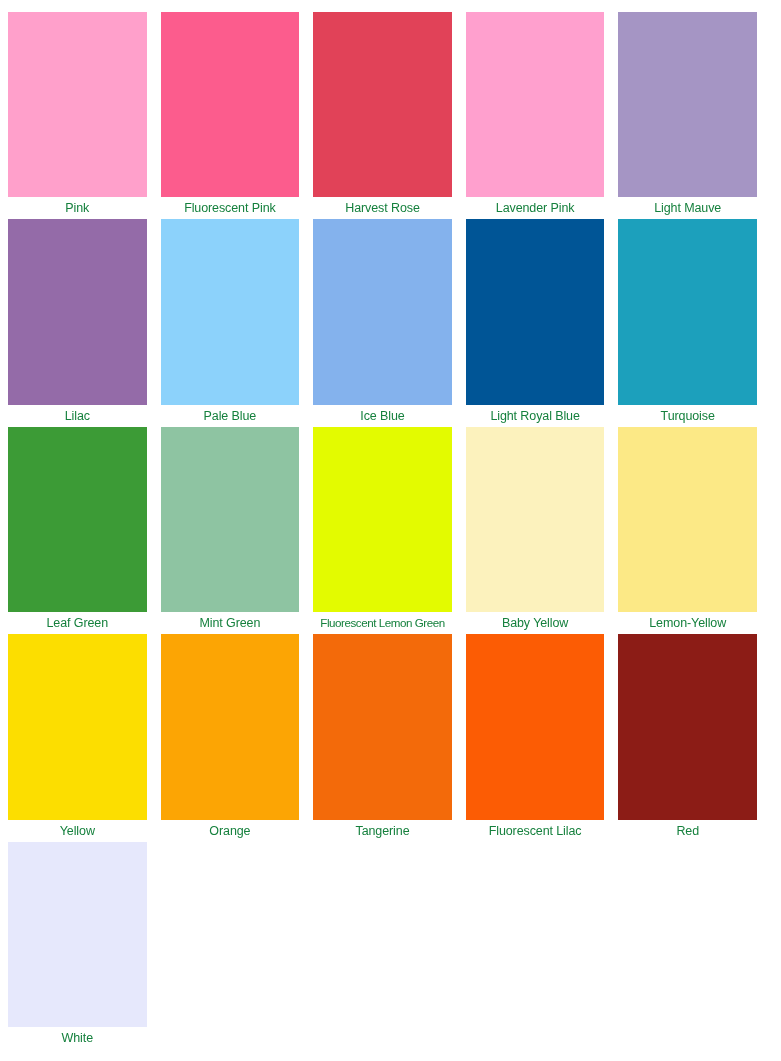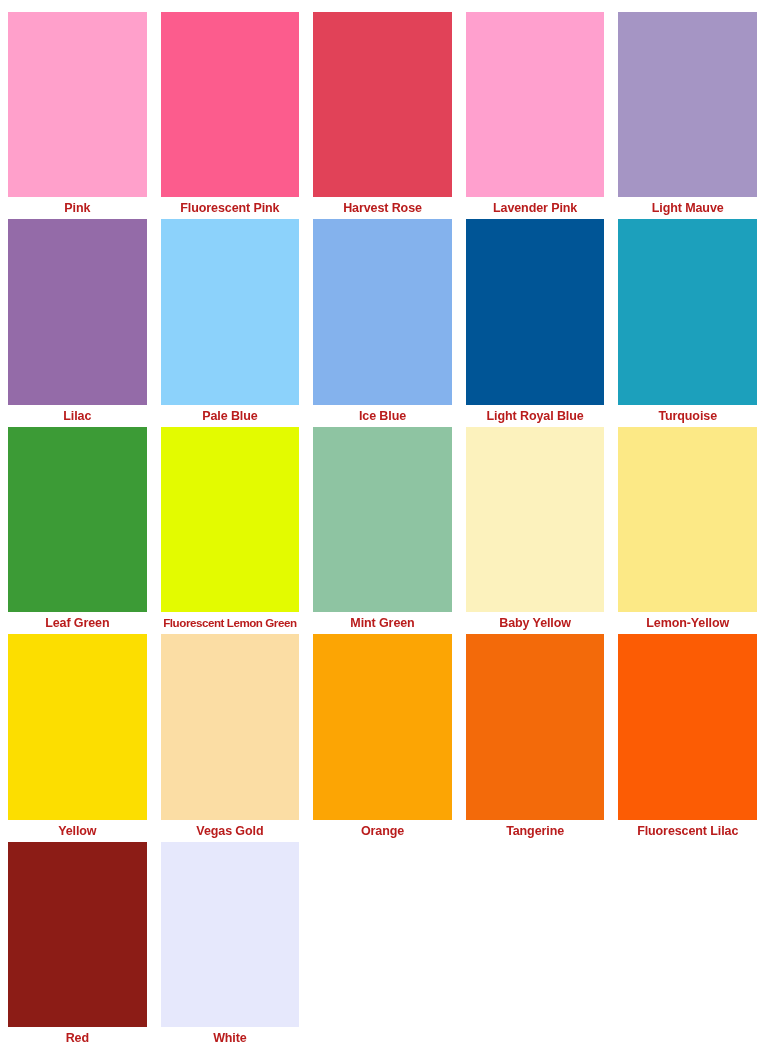--- a/index.html
+++ b/index.html
@@ -46,22 +46,22 @@
     width: 100%;
     min-height: 0;
     background: #cccccc;
   }
   .swatch-label {
     flex: 0 0 22px;
     height: 22px;
     line-height: 22px;
     text-align: center;
     font-size: 12.5px;
-    font-weight: bold;
-    color: #b91c1c;
+    font-weight: normal;
+    color: #15803d;
     white-space: nowrap;
     overflow: visible;
     letter-spacing: -0.1px;
   }
   .swatch-label.tight {
     font-size: 11.6px;
     letter-spacing: -0.45px;
   }
 </style>
 </head>
@@ -107,42 +107,38 @@
       </div>
       <div class="swatch-cell">
         <div class="swatch-chip" style="background: rgb(28, 160, 188);"></div>
         <div class="swatch-label">Turquoise</div>
       </div>
       <div class="swatch-cell">
         <div class="swatch-chip" style="background: rgb(60, 155, 54);"></div>
         <div class="swatch-label">Leaf Green</div>
       </div>
       <div class="swatch-cell">
+        <div class="swatch-chip" style="background: rgb(142, 196, 162);"></div>
+        <div class="swatch-label">Mint Green</div>
+      </div>
+      <div class="swatch-cell">
         <div class="swatch-chip" style="background: rgb(227, 251, 0);"></div>
         <div class="swatch-label tight">Fluorescent Lemon Green</div>
-      </div>
-      <div class="swatch-cell">
-        <div class="swatch-chip" style="background: rgb(142, 196, 162);"></div>
-        <div class="swatch-label">Mint Green</div>
       </div>
       <div class="swatch-cell">
         <div class="swatch-chip" style="background: rgb(252, 242, 189);"></div>
         <div class="swatch-label">Baby Yellow</div>
       </div>
       <div class="swatch-cell">
         <div class="swatch-chip" style="background: rgb(252, 233, 134);"></div>
         <div class="swatch-label">Lemon-Yellow</div>
       </div>
       <div class="swatch-cell">
         <div class="swatch-chip" style="background: rgb(252, 222, 0);"></div>
         <div class="swatch-label">Yellow</div>
-      </div>
-      <div class="swatch-cell">
-        <div class="swatch-chip" style="background: rgb(251, 221, 164);"></div>
-        <div class="swatch-label">Vegas Gold</div>
       </div>
       <div class="swatch-cell">
         <div class="swatch-chip" style="background: rgb(252, 165, 4);"></div>
         <div class="swatch-label">Orange</div>
       </div>
       <div class="swatch-cell">
         <div class="swatch-chip" style="background: rgb(243, 106, 10);"></div>
         <div class="swatch-label">Tangerine</div>
       </div>
       <div class="swatch-cell">

